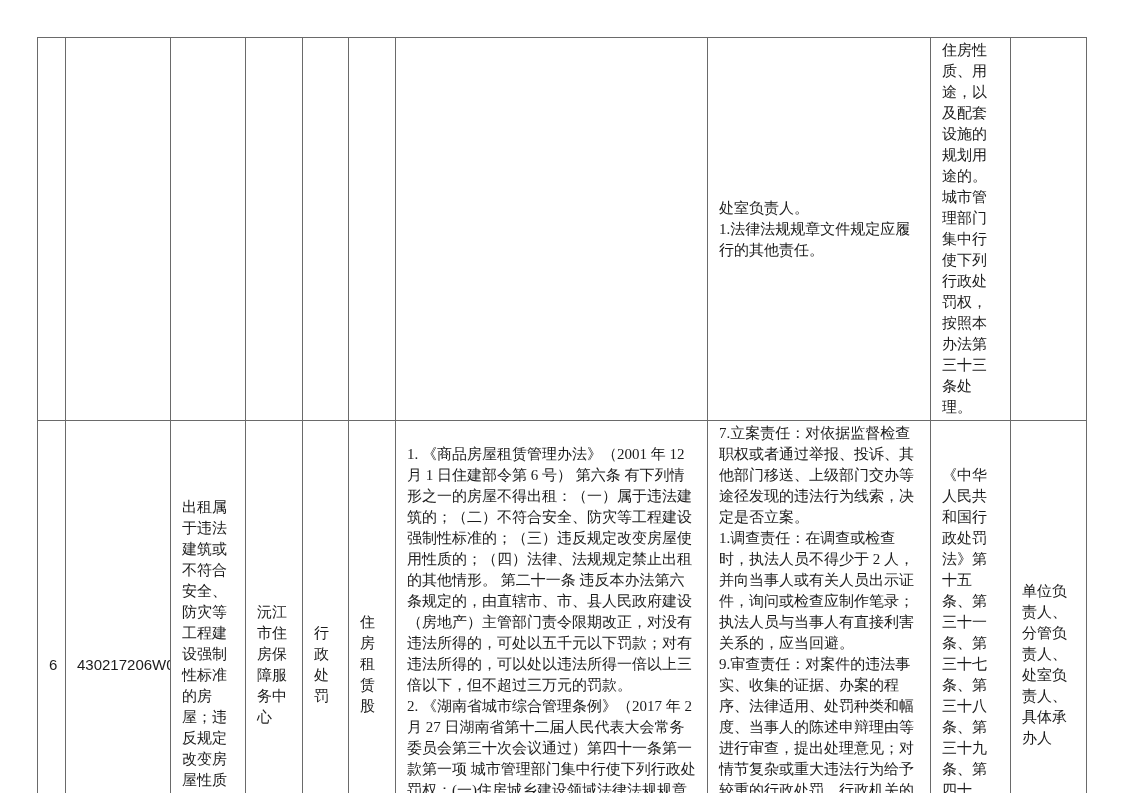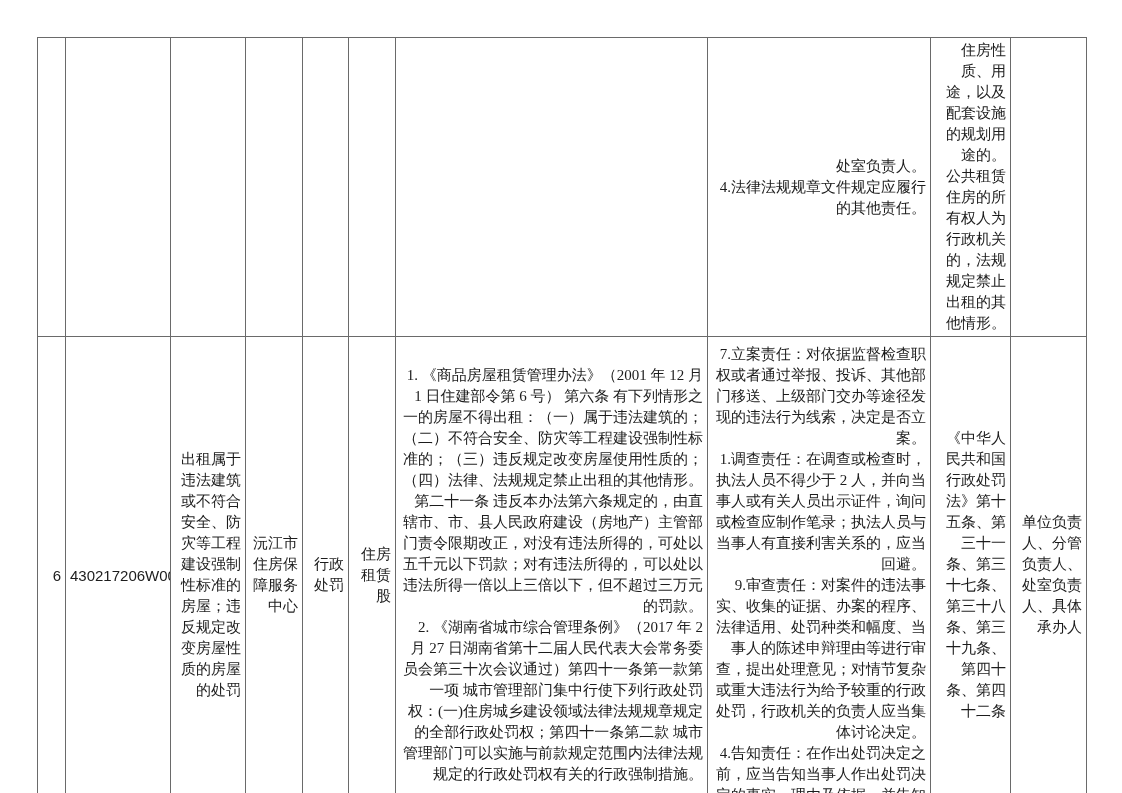--- a/index.html
+++ b/index.html
@@ -20,24 +20,24 @@
     position: absolute;
     left: 37px;
     top: 37px;
     width: 1049px;
     height: 728px;
     border-collapse: collapse;
     table-layout: fixed;
   }
   table.power-table td {
     border: 1px solid #6a6a6a;
-    padding: 2px 4px;
+    padding: 2px 11px;
     font-size: 15px;
     line-height: 21px;
-    text-align: right;
+    text-align: left;
     vertical-align: middle;
     word-break: normal;
     line-break: strict;
     overflow: hidden;
   }
   table.power-table td p {
     margin: 0;
   }
   tr.row-cont {
     height: 251px;
@@ -88,25 +88,25 @@
         <tr class="row-cont">
       <td></td>
       <td></td>
       <td></td>
       <td></td>
       <td></td>
       <td></td>
       <td></td>
       <td class="v-top lh-lg">
             <p>处室负责人。</p>
-            <p>4.法律法规规章文件规定应履行的其他责任。</p>
+            <p>1.法律法规规章文件规定应履行的其他责任。</p>
           </td>
       <td class="v-top tight">
             <p>住房性质、用途，以及配套设施的规划用途的。</p>
-            <p>公共租赁住房的所有权人为行政机关的，法规规定禁止出租的其他情形。</p>
+            <p>城市管理部门集中行使下列行政处罚权，按照本办法第三十三条处理。</p>
           </td>
       <td></td>
     </tr>
     <tr class="row-main">
       <td class="sans">6</td>
       <td class="sans">430217206W00</td>
       <td>出租属于违法建筑或不符合安全、防灾等工程建设强制性标准的房屋；违反规定改变房屋性质的房屋的处罚</td>
       <td>沅江市住房保障服务中心</td>
       <td>行政处罚</td>
       <td>住房租赁股</td>

